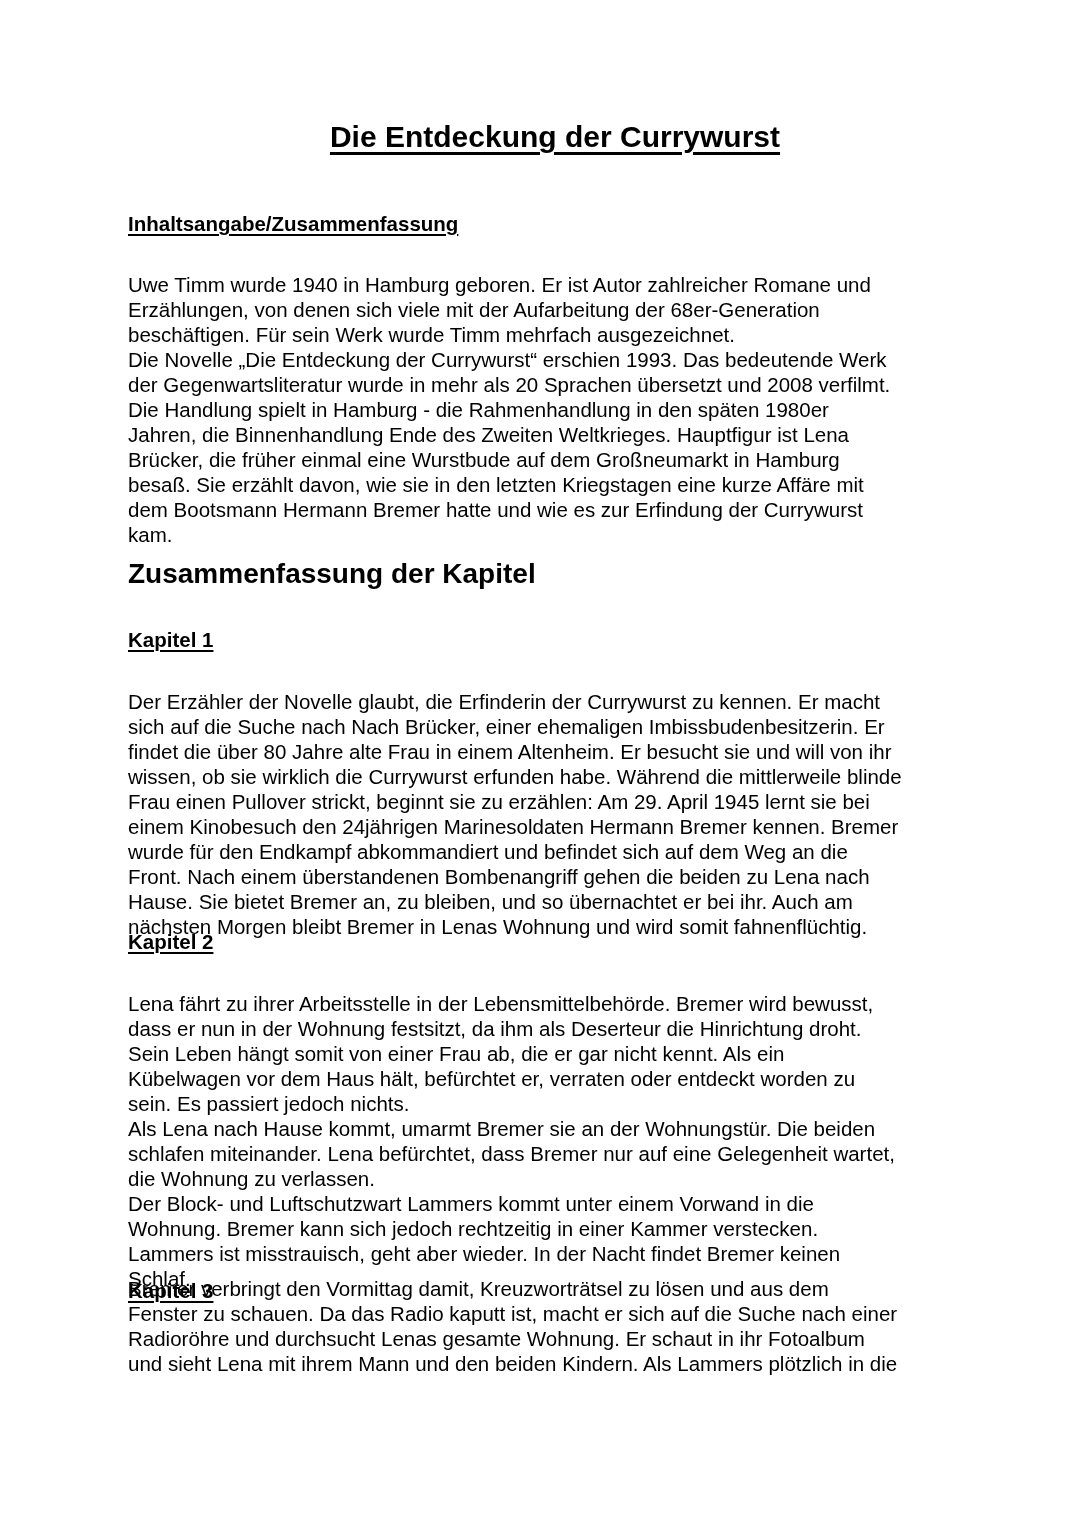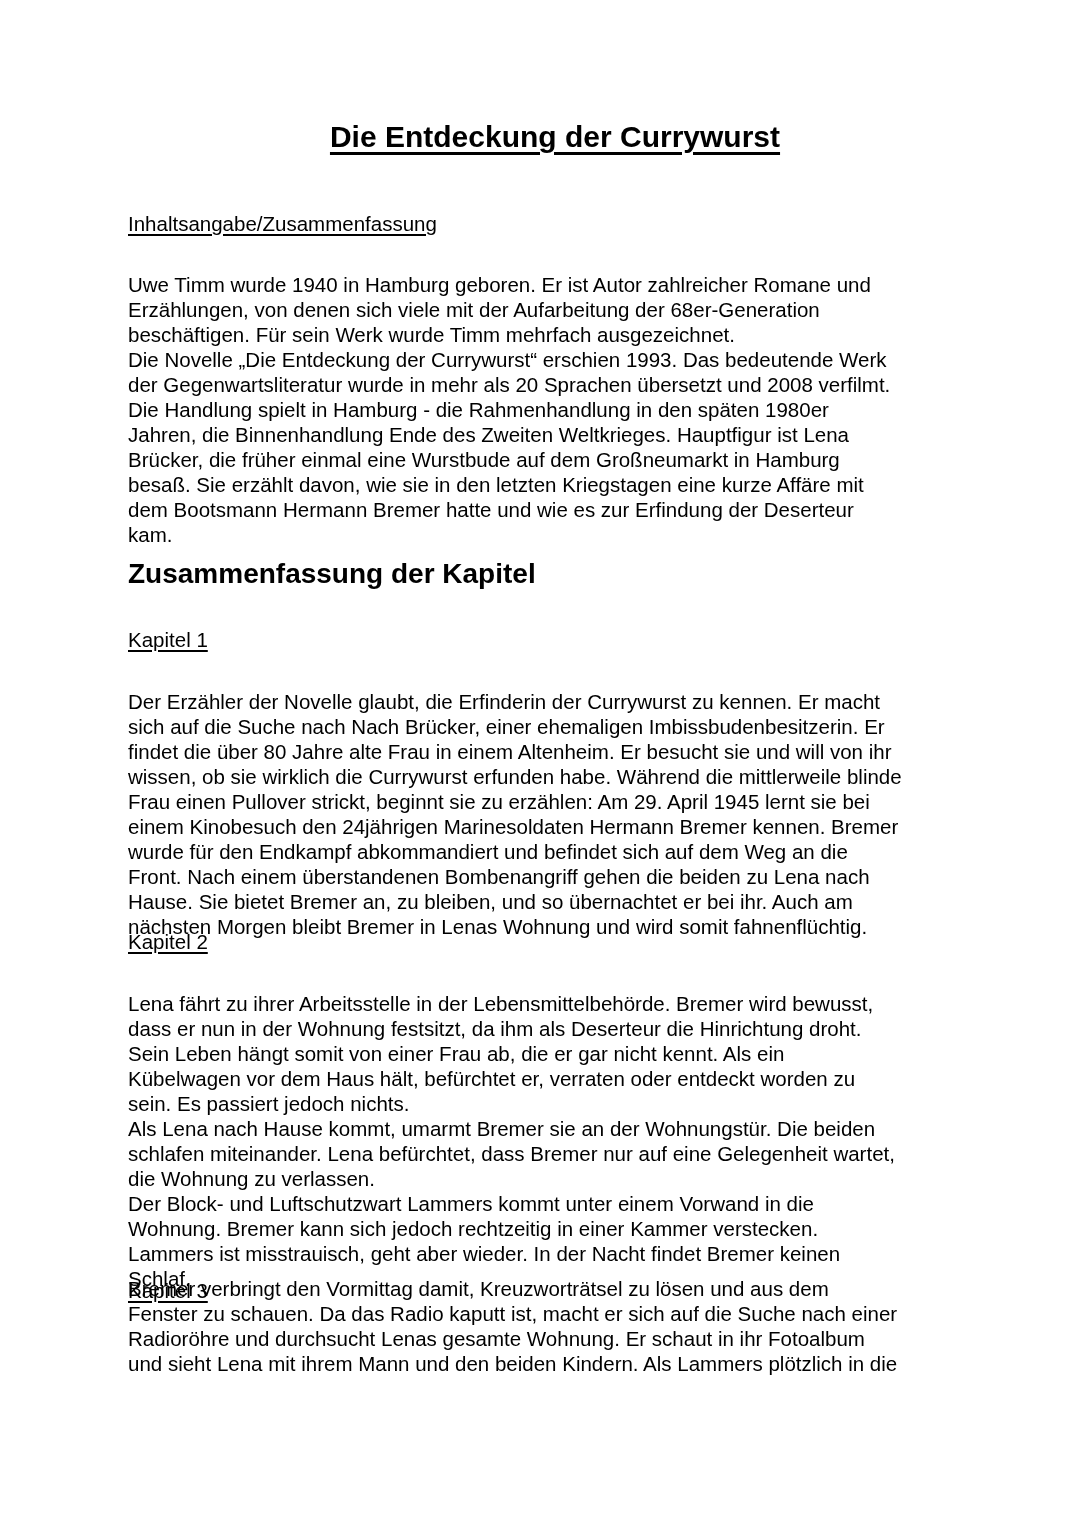--- a/index.html
+++ b/index.html
@@ -25,21 +25,21 @@
     text-decoration-thickness: 3px;
     text-underline-offset: 5px;
     white-space: pre;
     padding-left: 15px;
   }
   .subhead {
     position: absolute;
     left: 128px;
     font-size: 20.5px;
     line-height: 25px;
-    font-weight: normal;
+    font-weight: bold;
     text-decoration: underline;
     text-decoration-thickness: 2px;
     text-underline-offset: 3px;
     white-space: pre;
     text-align: right;
   }
   .bighead {
     position: absolute;
     left: 128px;
     font-size: 28px;
@@ -79,21 +79,21 @@
   <div class="para intro-para">
     <div class="line">Uwe Timm wurde 1940 in Hamburg geboren. Er ist Autor zahlreicher Romane und</div>
     <div class="line">Erzählungen, von denen sich viele mit der Aufarbeitung der 68er-Generation</div>
     <div class="line">beschäftigen. Für sein Werk wurde Timm mehrfach ausgezeichnet.</div>
     <div class="line">Die Novelle „Die Entdeckung der Currywurst“ erschien 1993. Das bedeutende Werk</div>
     <div class="line">der Gegenwartsliteratur wurde in mehr als 20 Sprachen übersetzt und 2008 verfilmt.</div>
     <div class="line">Die Handlung spielt in Hamburg - die Rahmenhandlung in den späten 1980er</div>
     <div class="line">Jahren, die Binnenhandlung Ende des Zweiten Weltkrieges. Hauptfigur ist Lena</div>
     <div class="line">Brücker, die früher einmal eine Wurstbude auf dem Großneumarkt in Hamburg</div>
     <div class="line">besaß. Sie erzählt davon, wie sie in den letzten Kriegstagen eine kurze Affäre mit</div>
-    <div class="line">dem Bootsmann Hermann Bremer hatte und wie es zur Erfindung der Deserteur</div>
+    <div class="line">dem Bootsmann Hermann Bremer hatte und wie es zur Erfindung der Currywurst</div>
     <div class="line">kam.</div>
   </div>
 
   <div class="bighead chapters-head">Zusammenfassung der Kapitel</div>
 
   <div class="subhead ch1-head">Kapitel 1</div>
 
   <div class="para ch1-para">
     <div class="line">Der Erzähler der Novelle glaubt, die Erfinderin der Currywurst zu kennen. Er macht</div>
     <div class="line">sich auf die Suche nach Nach Brücker, einer ehemaligen Imbissbudenbesitzerin. Er</div>

